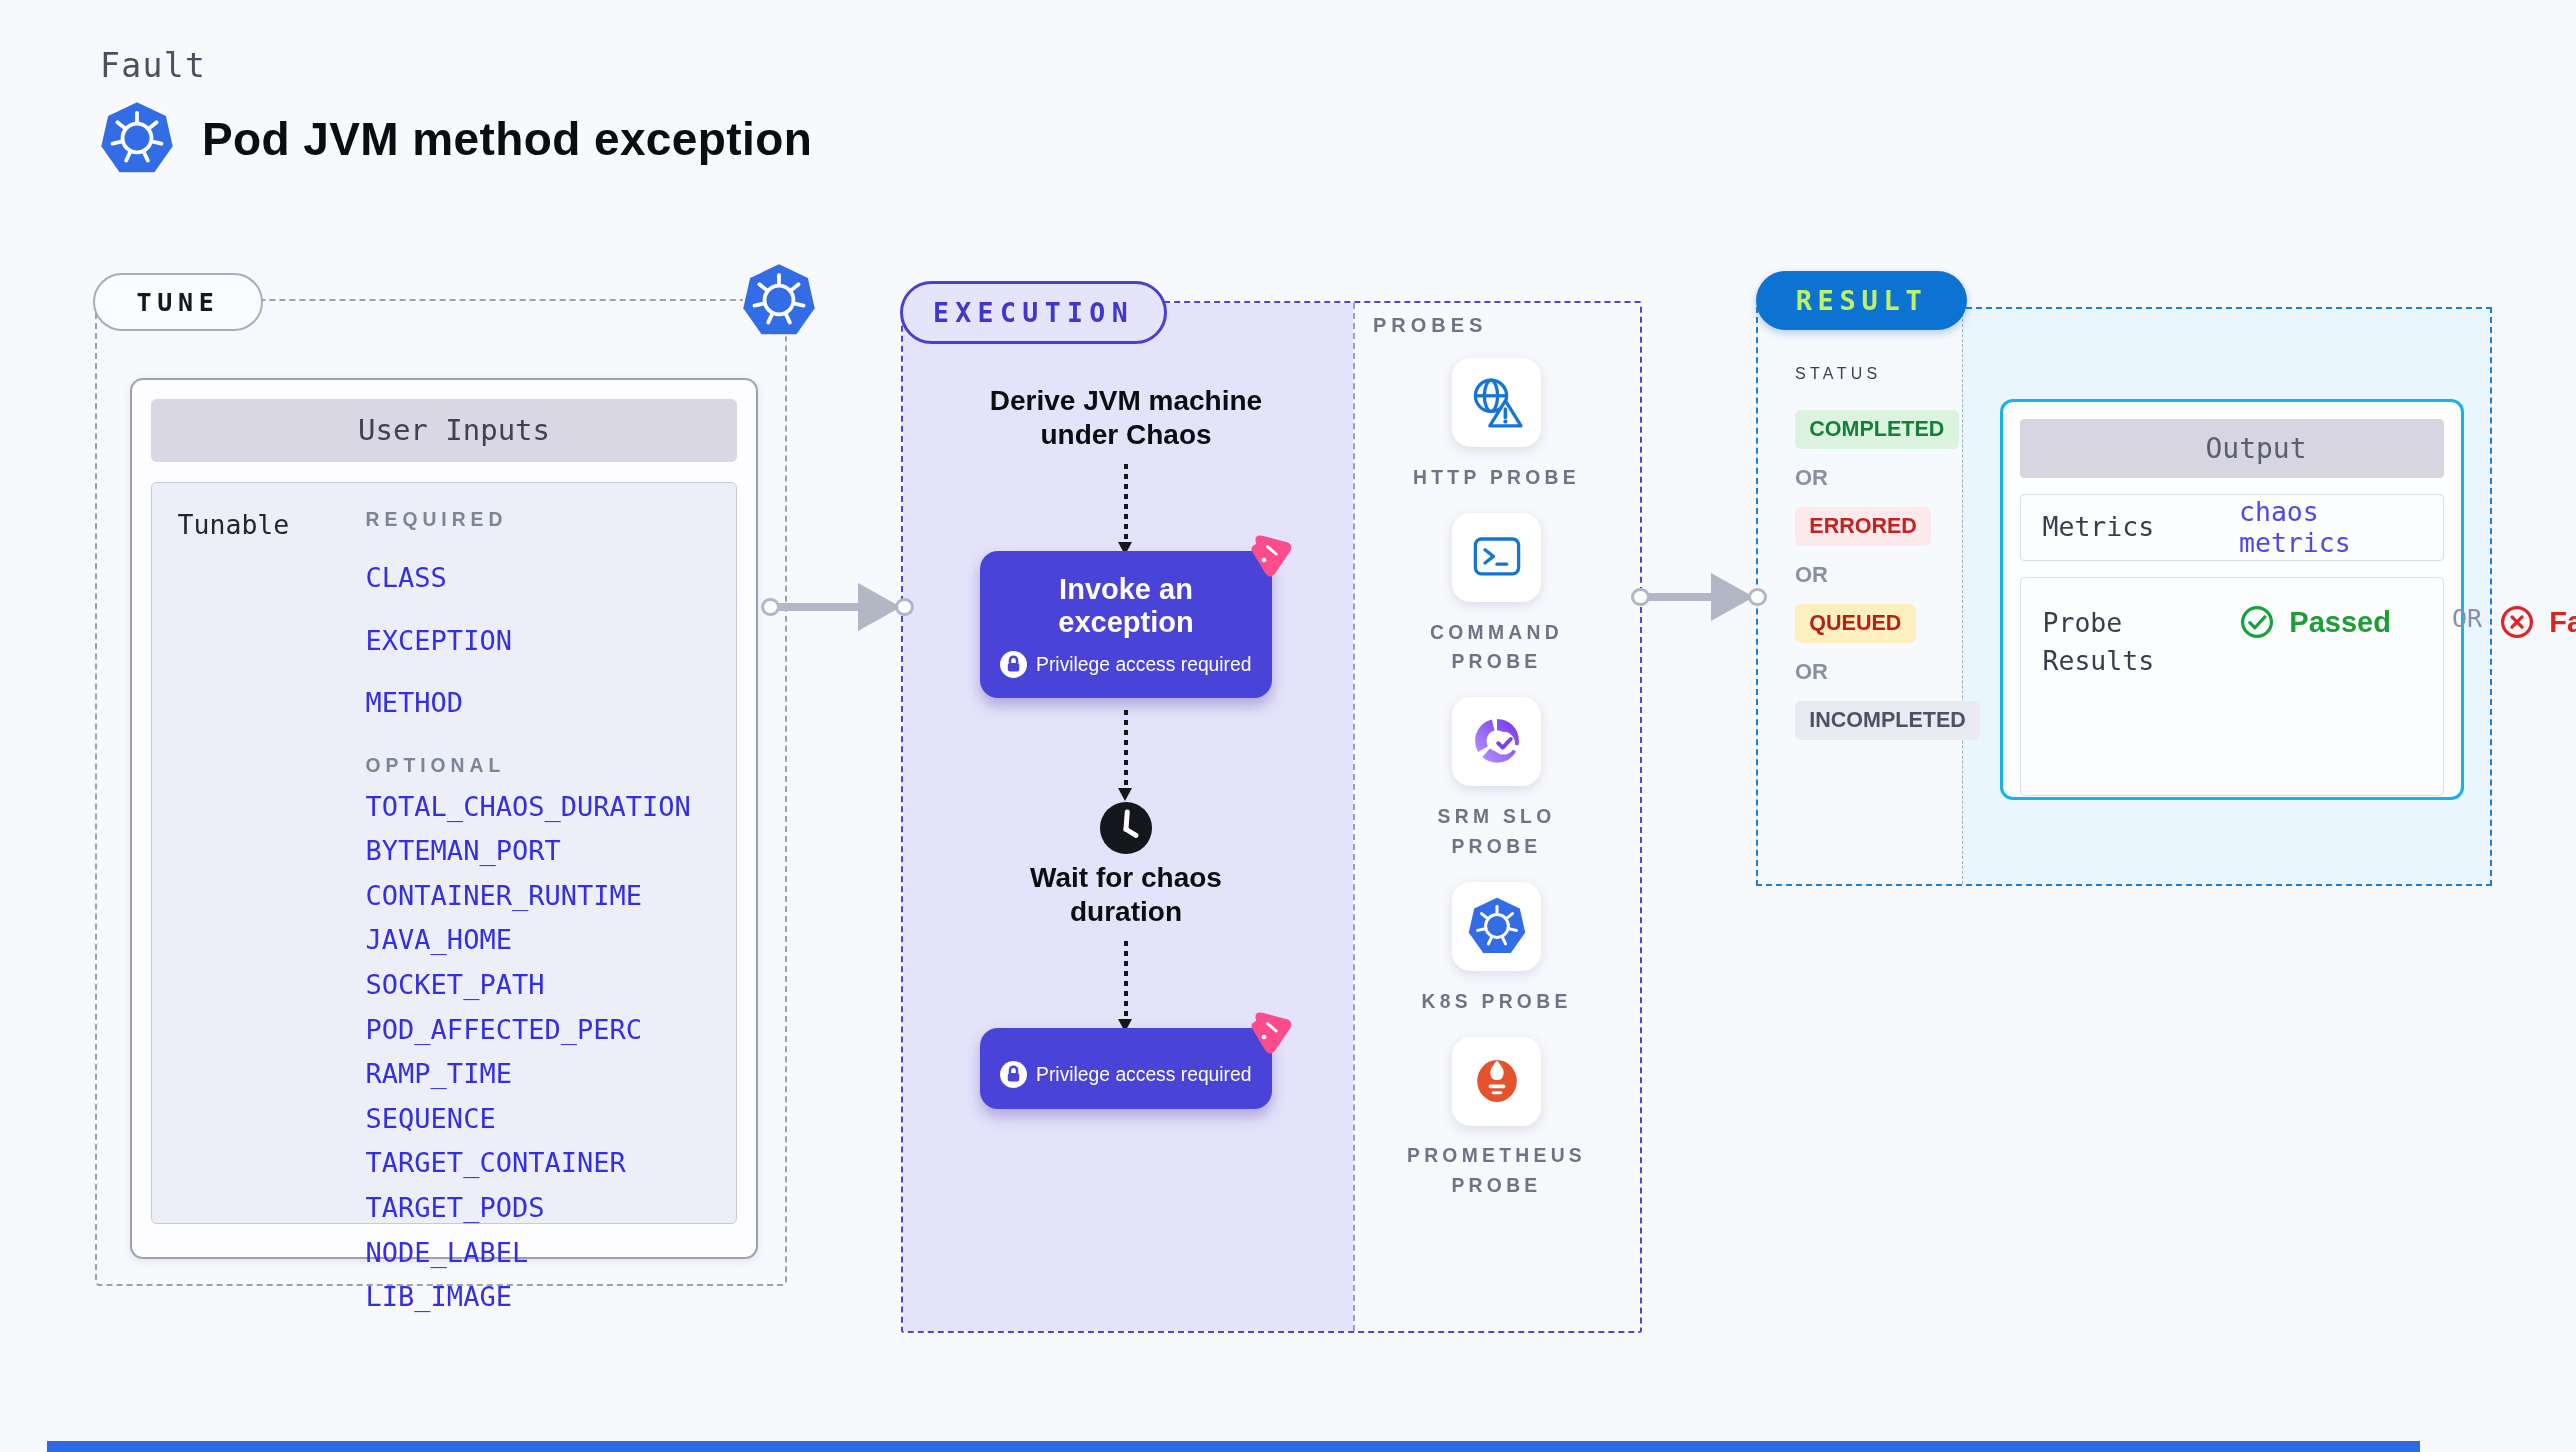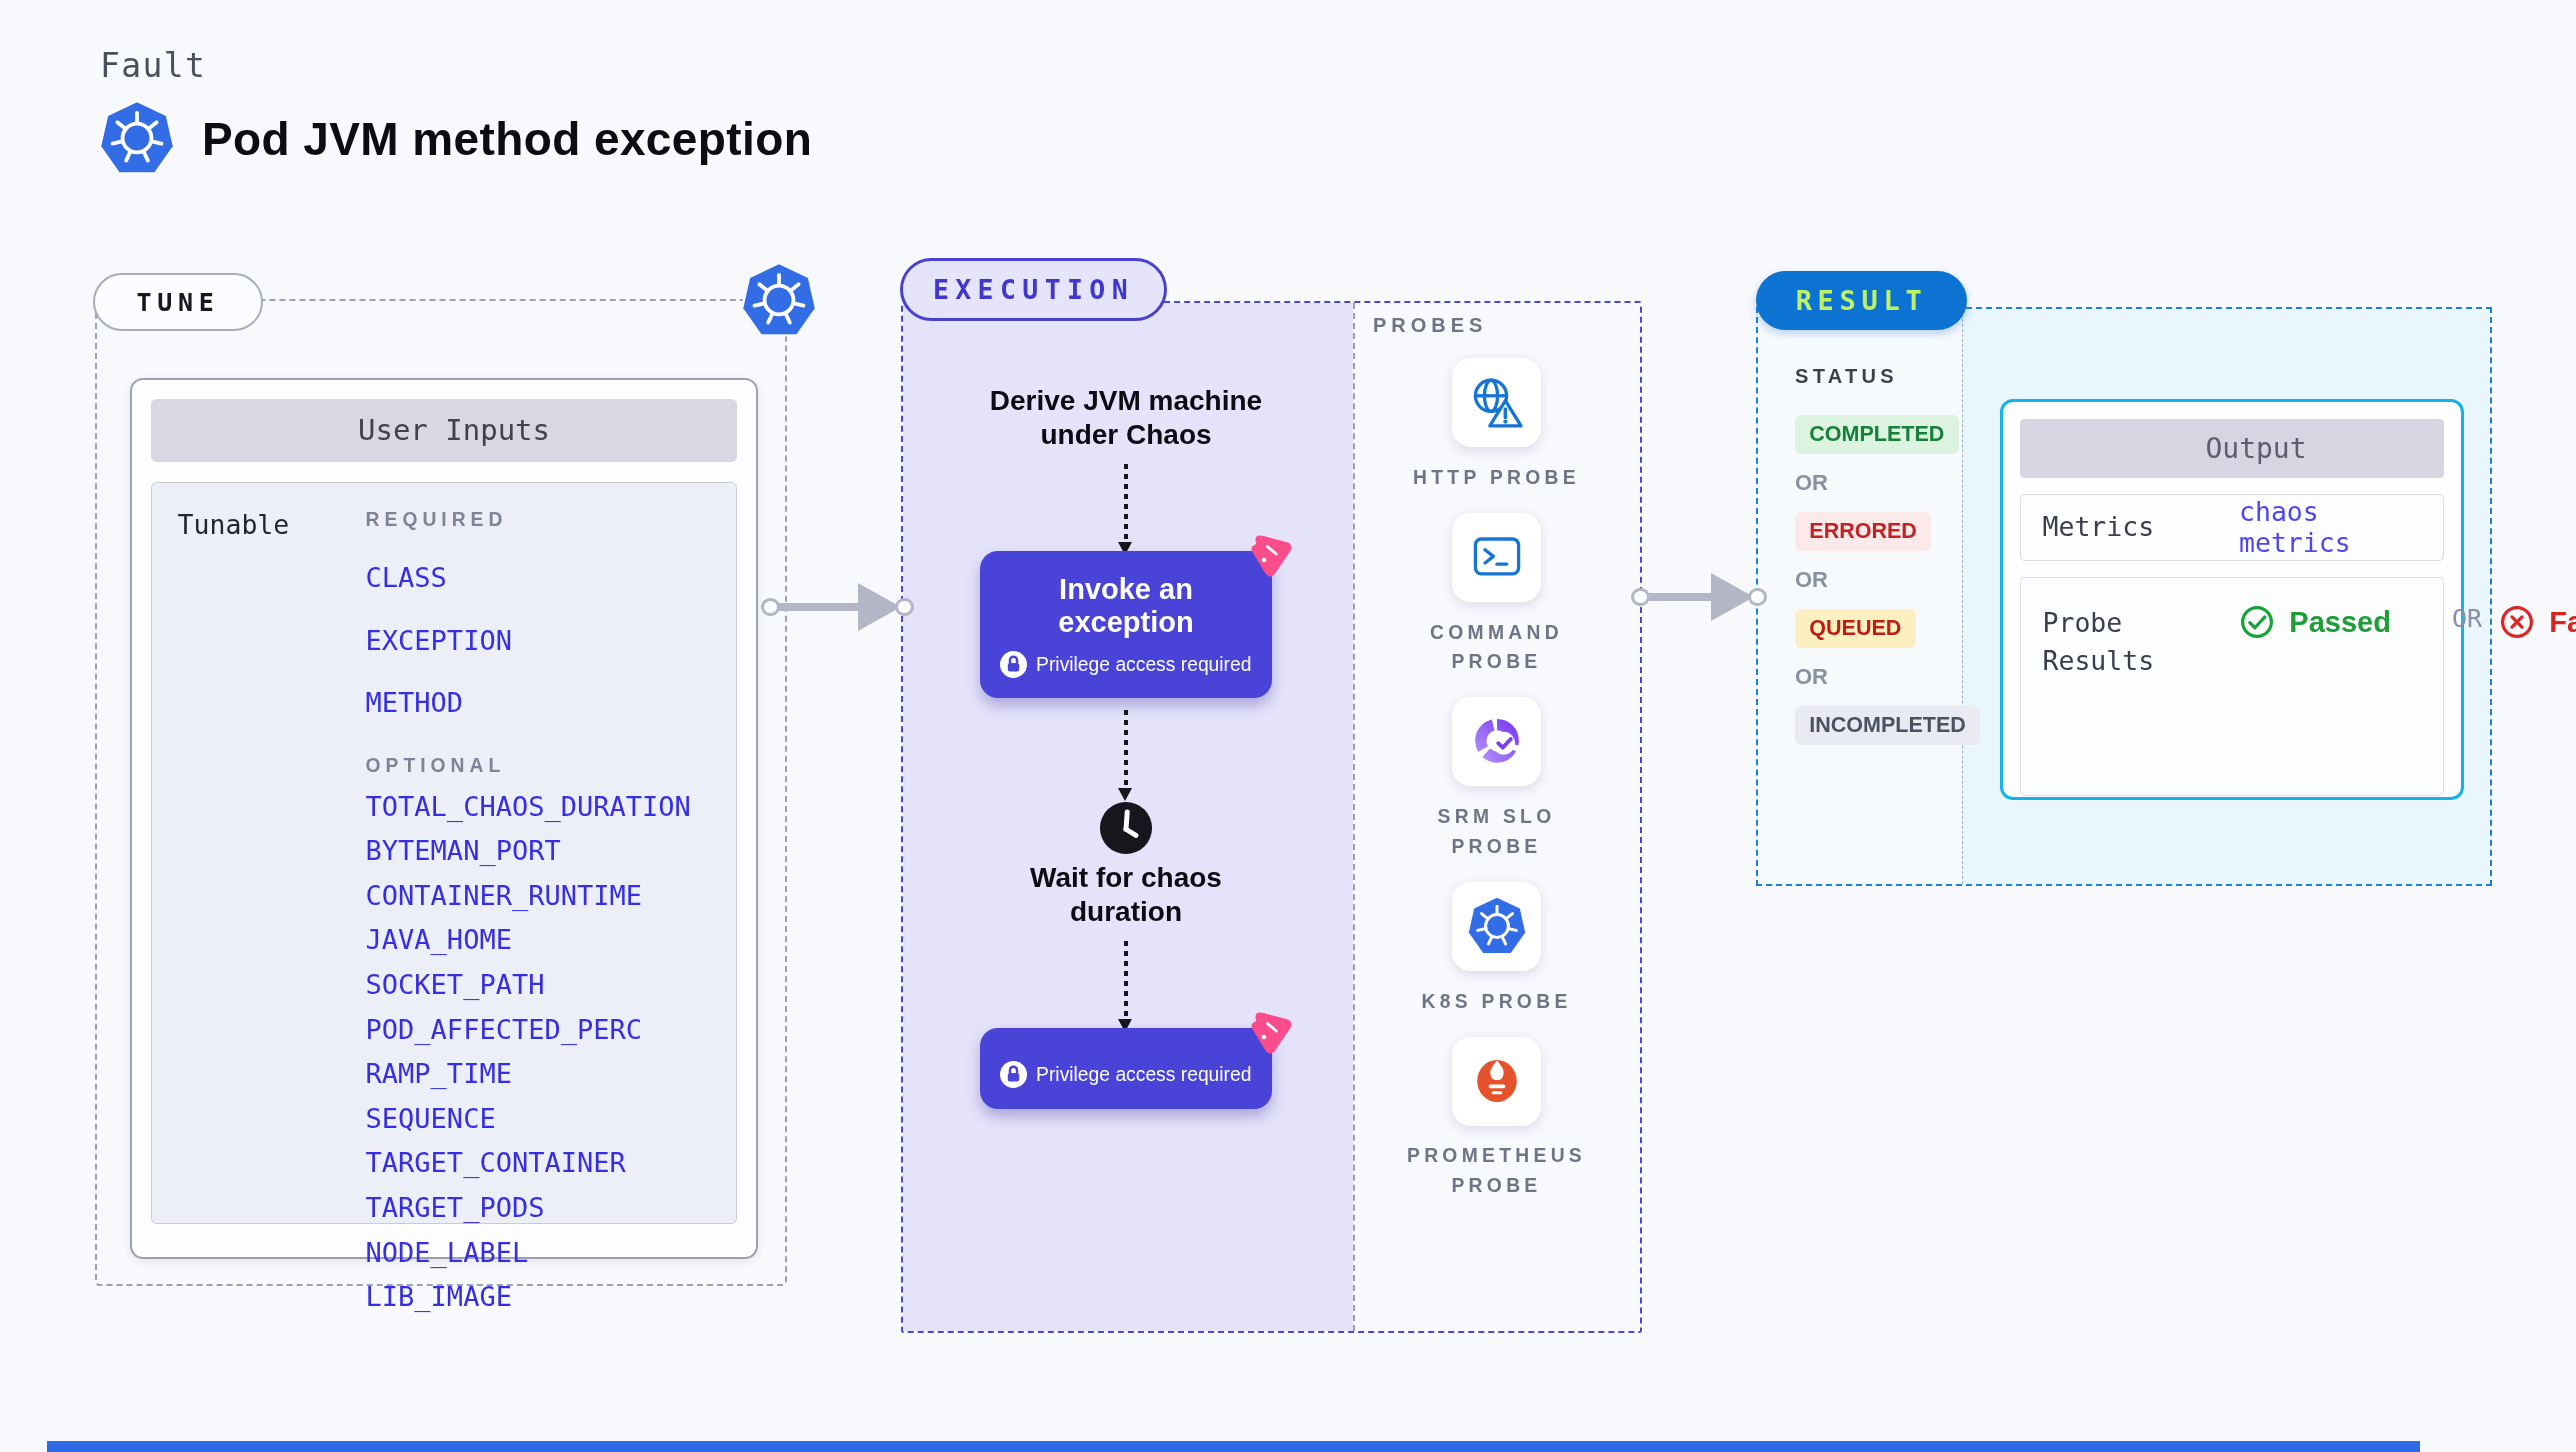--- a/index.html
+++ b/index.html
@@ -10,21 +10,21 @@
   #kicker{position:absolute;left:100px;top:46px;font-family:"DejaVu Sans Mono",monospace;
           font-size:33px;color:#4b505f;letter-spacing:1.4px;}
   #title-row{position:absolute;left:99px;top:100px;display:flex;align-items:center;gap:27px;}
   #page-title{font-size:46px;font-weight:700;color:#0b0d12;letter-spacing:0.4px;}
 
   
   .pill{position:absolute;display:flex;align-items:center;justify-content:center;
         border-radius:33px;font-family:"DejaVu Sans Mono",monospace;font-weight:700;z-index:5;}
   #tune-pill{left:93px;top:273px;width:166px;height:54px;background:#fbfcff;
              border:2.9px solid #a8acbb;color:#15181f;font-size:25px;letter-spacing:5.7px;}
-  #exec-pill{left:900px;top:258px;width:261px;height:57px;background:#e6e4fb;
+  #exec-pill{left:900px;top:281px;width:261px;height:57px;background:#e6e4fb;
              border:3.6px solid #4a40cf;color:#4138cb;font-size:26.5px;letter-spacing:6.4px;}
   #result-pill{left:1756px;top:271px;width:211px;height:59px;background:#0d73d2;color:#bef264;
              font-size:27px;letter-spacing:5.7px;box-shadow:0 3.6px 8.6px rgba(13,90,180,.28);}
 
   
   #tune-box{position:absolute;left:95px;top:299px;width:688px;height:983px;
             border:2.1px dashed #9ba1ae;border-radius:4.3px;}
   #tune-k8s{position:absolute;left:741px;top:262px;width:76px;height:76px;z-index:6;}
   #user-card{position:absolute;left:130px;top:378px;width:628px;height:881px;background:#fdfdff;
              border:2.1px solid #9ba1ae;border-radius:13px;box-shadow:0 2.9px 8.6px rgba(50,55,80,.10);
@@ -84,21 +84,21 @@
   .probe-label{margin-top:15.8px;width:183px;text-align:center;font-size:19.3px;font-weight:700;
                letter-spacing:4.3px;color:#6e7485;line-height:1.55;}
 
   
   #result-box{position:absolute;left:1756px;top:307px;width:736px;height:579px;
               border:2.9px dashed #1c80d8;background:#e9f6fd;box-sizing:border-box;}
   #result-left{position:absolute;left:0;top:0;bottom:0;width:204px;background:#f7fafd;}
   #result-sep{position:absolute;left:204px;top:0;bottom:0;width:0;border-left:1.4px dashed #9fadc0;}
   #status-col{position:absolute;left:37px;top:56px;display:flex;flex-direction:column;
               align-items:flex-start;z-index:2;}
-  #status-label{font-size:20px;font-weight:700;letter-spacing:4.3px;color:#3c414f;margin-bottom:27px;}
+  #status-label{font-size:16px;font-weight:400;letter-spacing:4.3px;color:#3c414f;margin-bottom:27px;}
   .status-badge{padding:7.2px 14.3px;border-radius:5.7px;font-size:21.5px;font-weight:700;}
   .b-completed{background:#dcf3e0;color:#178038;}
   .b-errored{background:#fce9e9;color:#c12222;}
   .b-queued{background:#fdf0c0;color:#ba1e14;}
   .b-incompleted{background:#eaebf2;color:#4d5263;}
   .or-label{font-size:22px;font-weight:600;color:#8a90a3;margin:15.8px 0;}
 
   #output-card{position:absolute;left:242px;top:90px;width:464px;height:401px;background:#fdfeff;
                border:3.6px solid #15b3e9;border-radius:13px;padding:17px;box-sizing:border-box;z-index:2;}
   #output-header{height:59px;background:#d6d5e1;border-radius:4.3px;display:flex;align-items:center;

